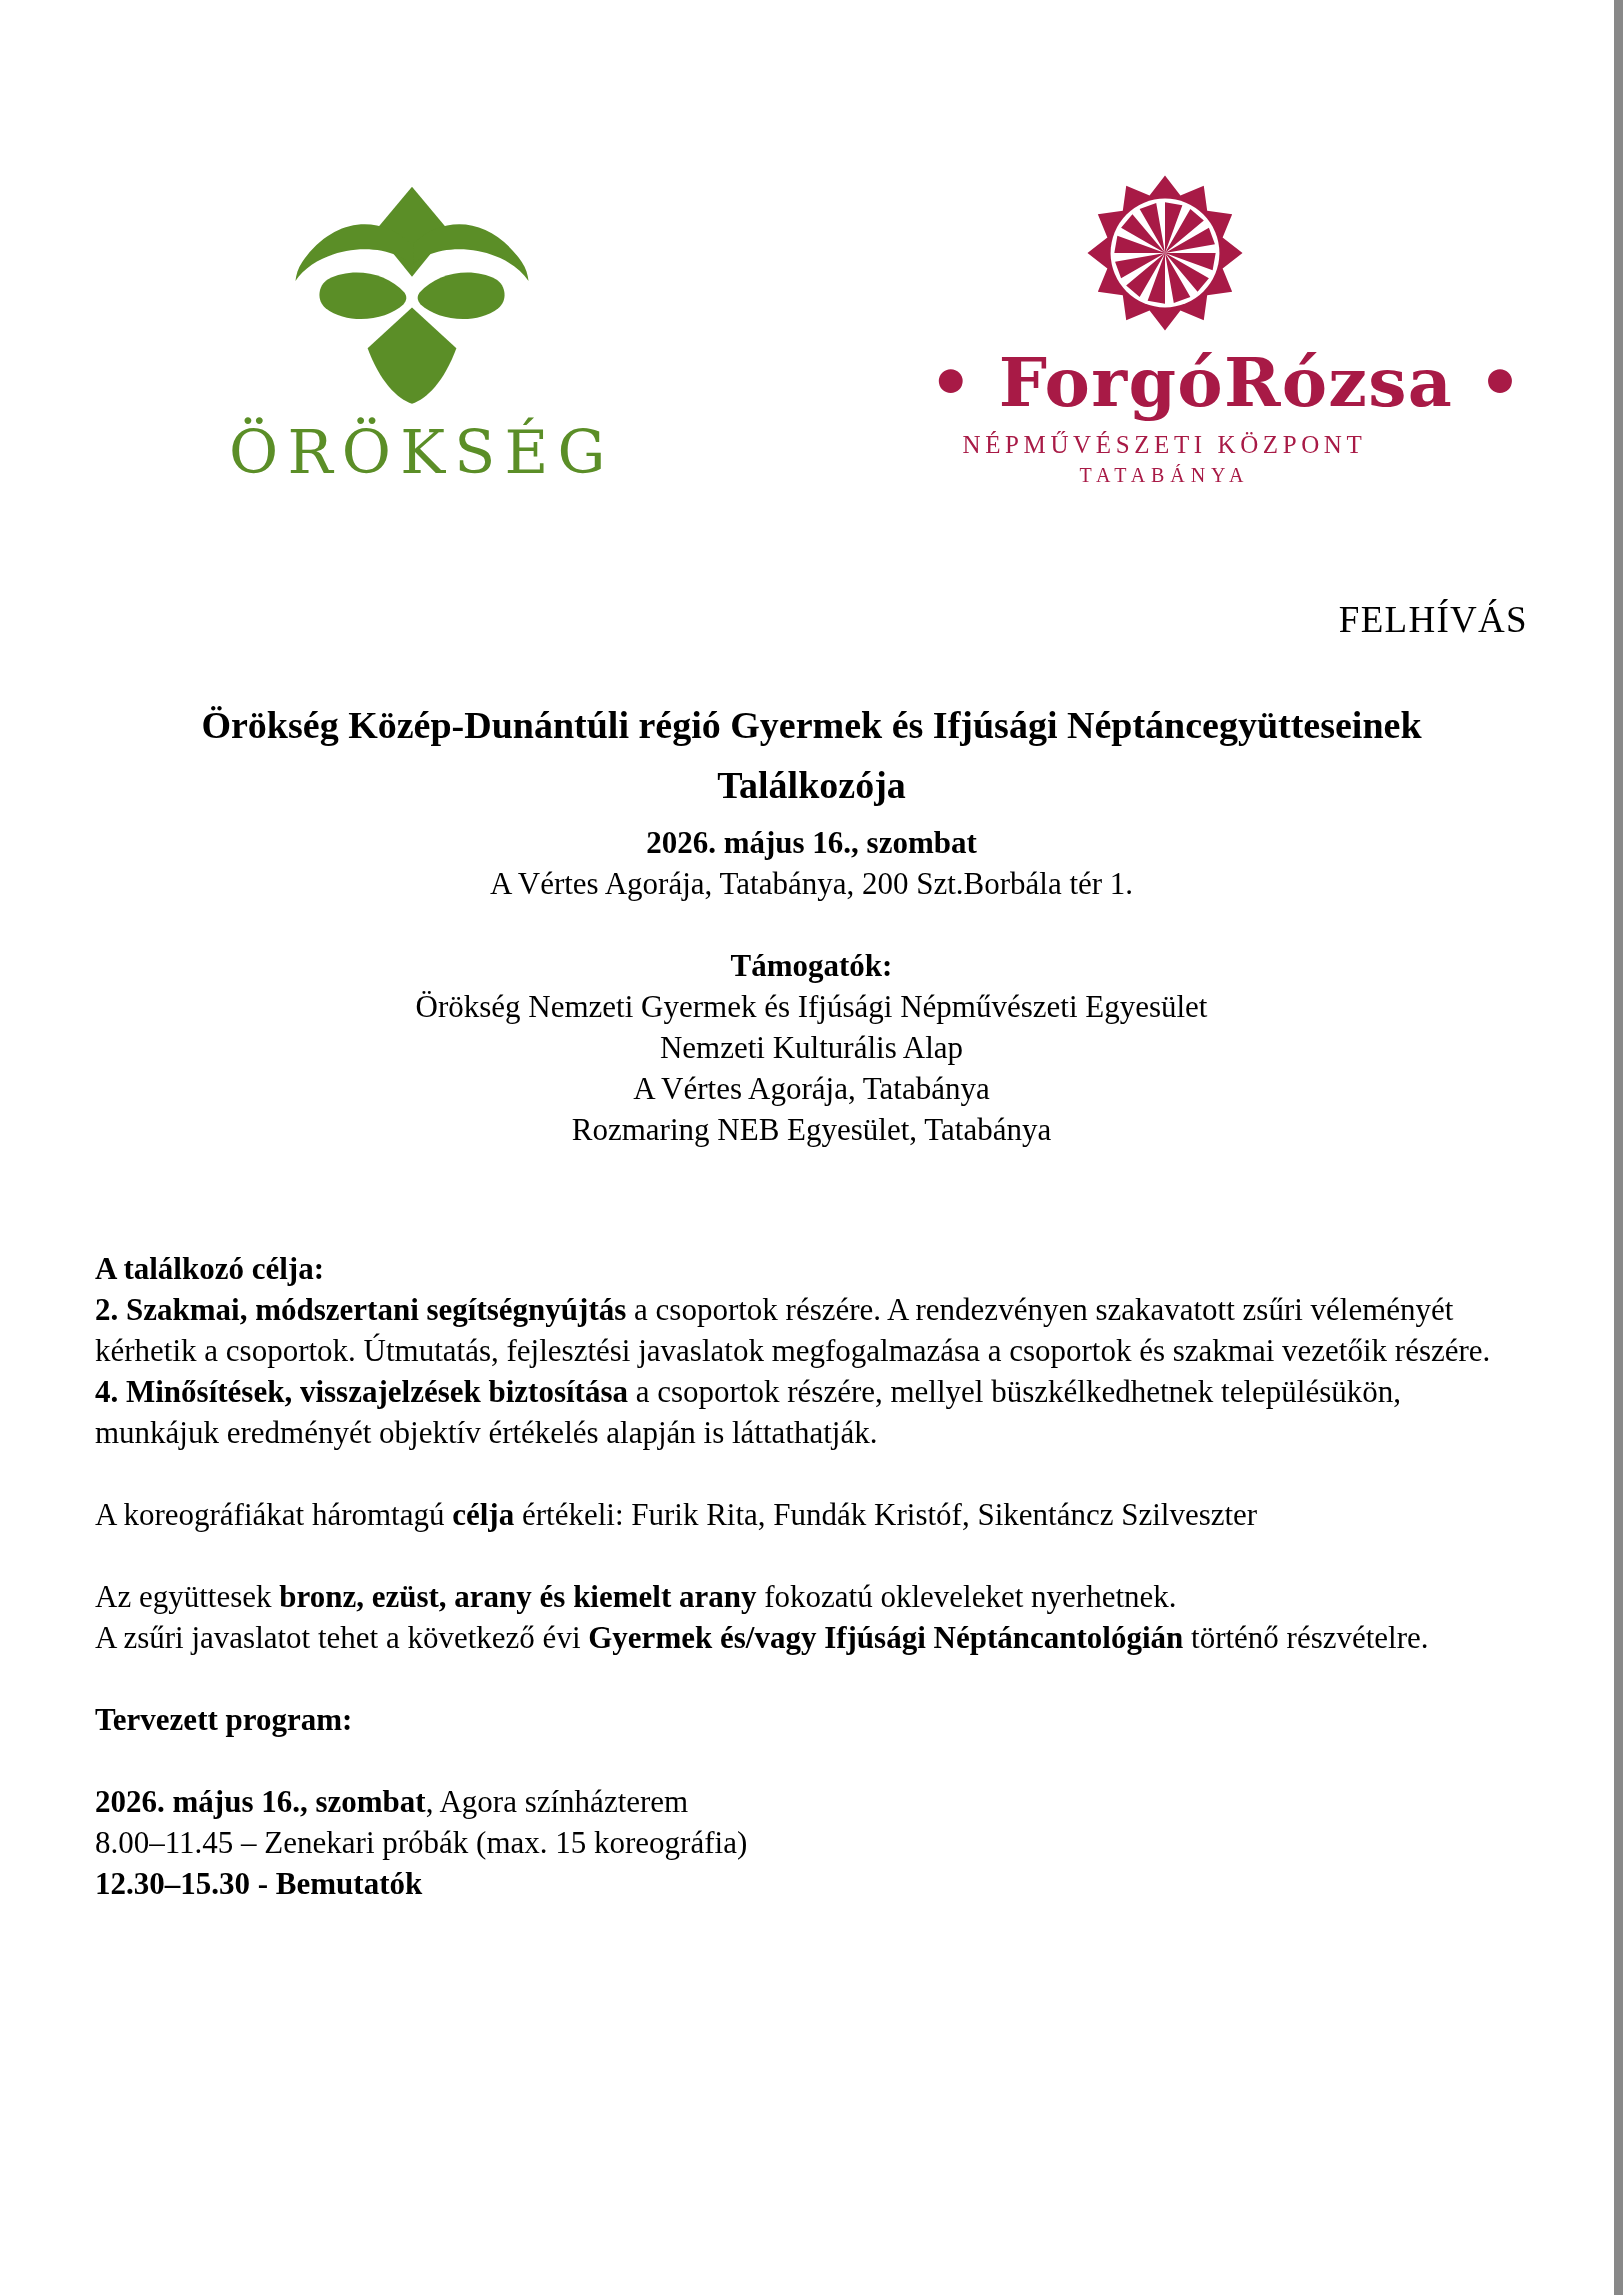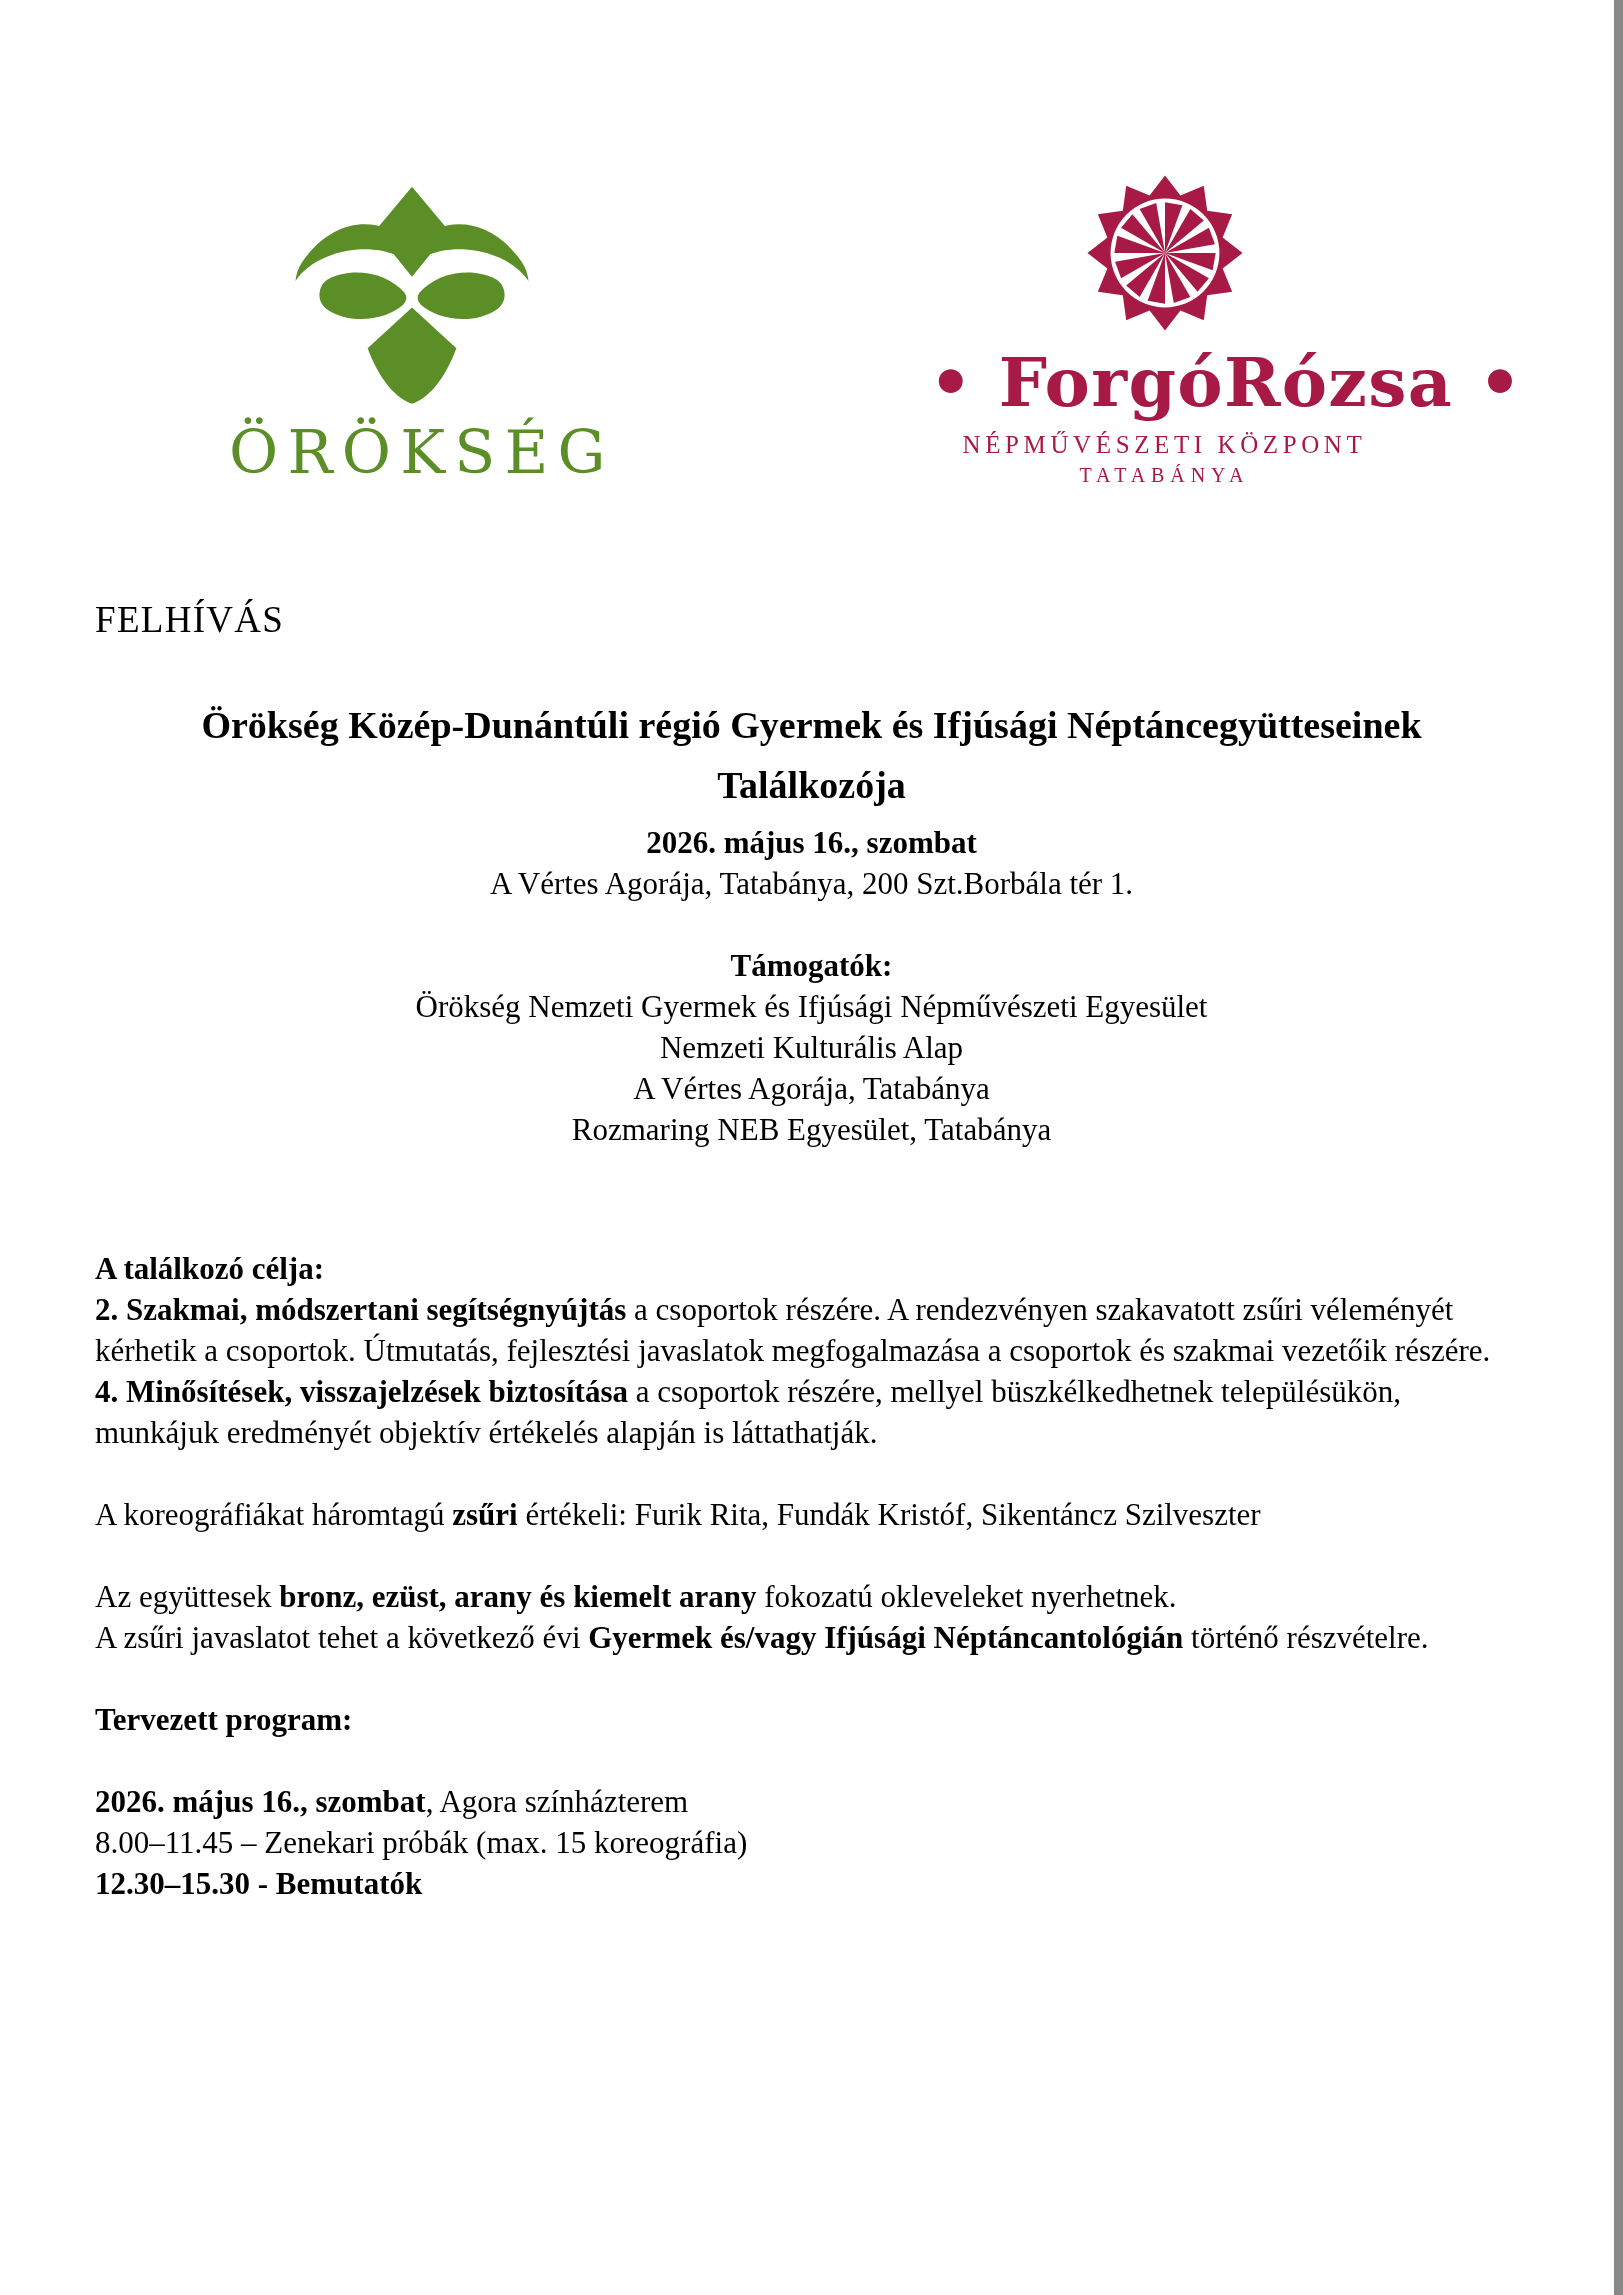--- a/index.html
+++ b/index.html
@@ -52,21 +52,21 @@
   }
   
   .content{
     position:absolute;left:0;top:0;width:1623px;
     padding:0 95px;box-sizing:border-box;
   }
   .c{text-align:center;}
   .bold{font-weight:bold;}
   .felhivas{
     margin-top:597px;
-    text-align:left;
+    text-align:right;
     font-size:37px;
     letter-spacing:1.3px;
     line-height:46px;
     font-weight:400;
   }
   .event-title{
     margin:52px 0 0 0;
     text-align:center;
     font-size:38px;
     font-weight:bold;
@@ -136,21 +136,21 @@
     <div class="line c">Örökség Nemzeti Gyermek és Ifjúsági Népművészeti Egyesület</div>
     <div class="line c">Nemzeti Kulturális Alap</div>
     <div class="line c">A Vértes Agorája, Tatabánya</div>
     <div class="line c">Rozmaring NEB Egyesület, Tatabánya</div>
 
     <div class="purpose-heading">A találkozó célja:</div>
 
     <p class="para"><span class="rb">2. Szakmai, módszertani segítségnyújtás</span><span> a csoportok részére. A rendezvényen szakavatott zsűri véleményét kérhetik a csoportok. Útmutatás, fejlesztési javaslatok megfogalmazása a csoportok és szakmai vezetőik részére.</span></p>
     <p class="para"><span class="rb">4. Minősítések, visszajelzések biztosítása</span><span> a csoportok részére, mellyel büszkélkedhetnek településükön, munkájuk eredményét objektív értékelés alapján is láttathatják.</span></p>
 
-    <p class="para first"><span>A koreográfiákat háromtagú </span><span class="rb">zsűri</span><span> értékeli: Furik Rita, Fundák Kristóf, Sikentáncz Szilveszter</span></p>
+    <p class="para first"><span>A koreográfiákat háromtagú </span><span class="rb">célja</span><span> értékeli: Furik Rita, Fundák Kristóf, Sikentáncz Szilveszter</span></p>
 
     <p class="para first"><span>Az együttesek </span><span class="rb">bronz, ezüst, arany és kiemelt arany</span><span> fokozatú okleveleket nyerhetnek.</span></p>
     <p class="para justify"><span>A zsűri javaslatot tehet a következő évi </span><span class="rb">Gyermek és/vagy Ifjúsági Néptáncantológián</span><span> történő részvételre.</span></p>
 
     <p class="para first bold">Tervezett program:</p>
 
     <p class="para first"><span class="rb">2026. május 16., szombat</span><span>, Agora színházterem</span></p>
     <p class="para"><span>8.00–11.45 – Zenekari próbák (max. 15 koreográfia)</span></p>
     <p class="para"><span class="rb">12.30–15.30 - Bemutatók</span></p>
 

